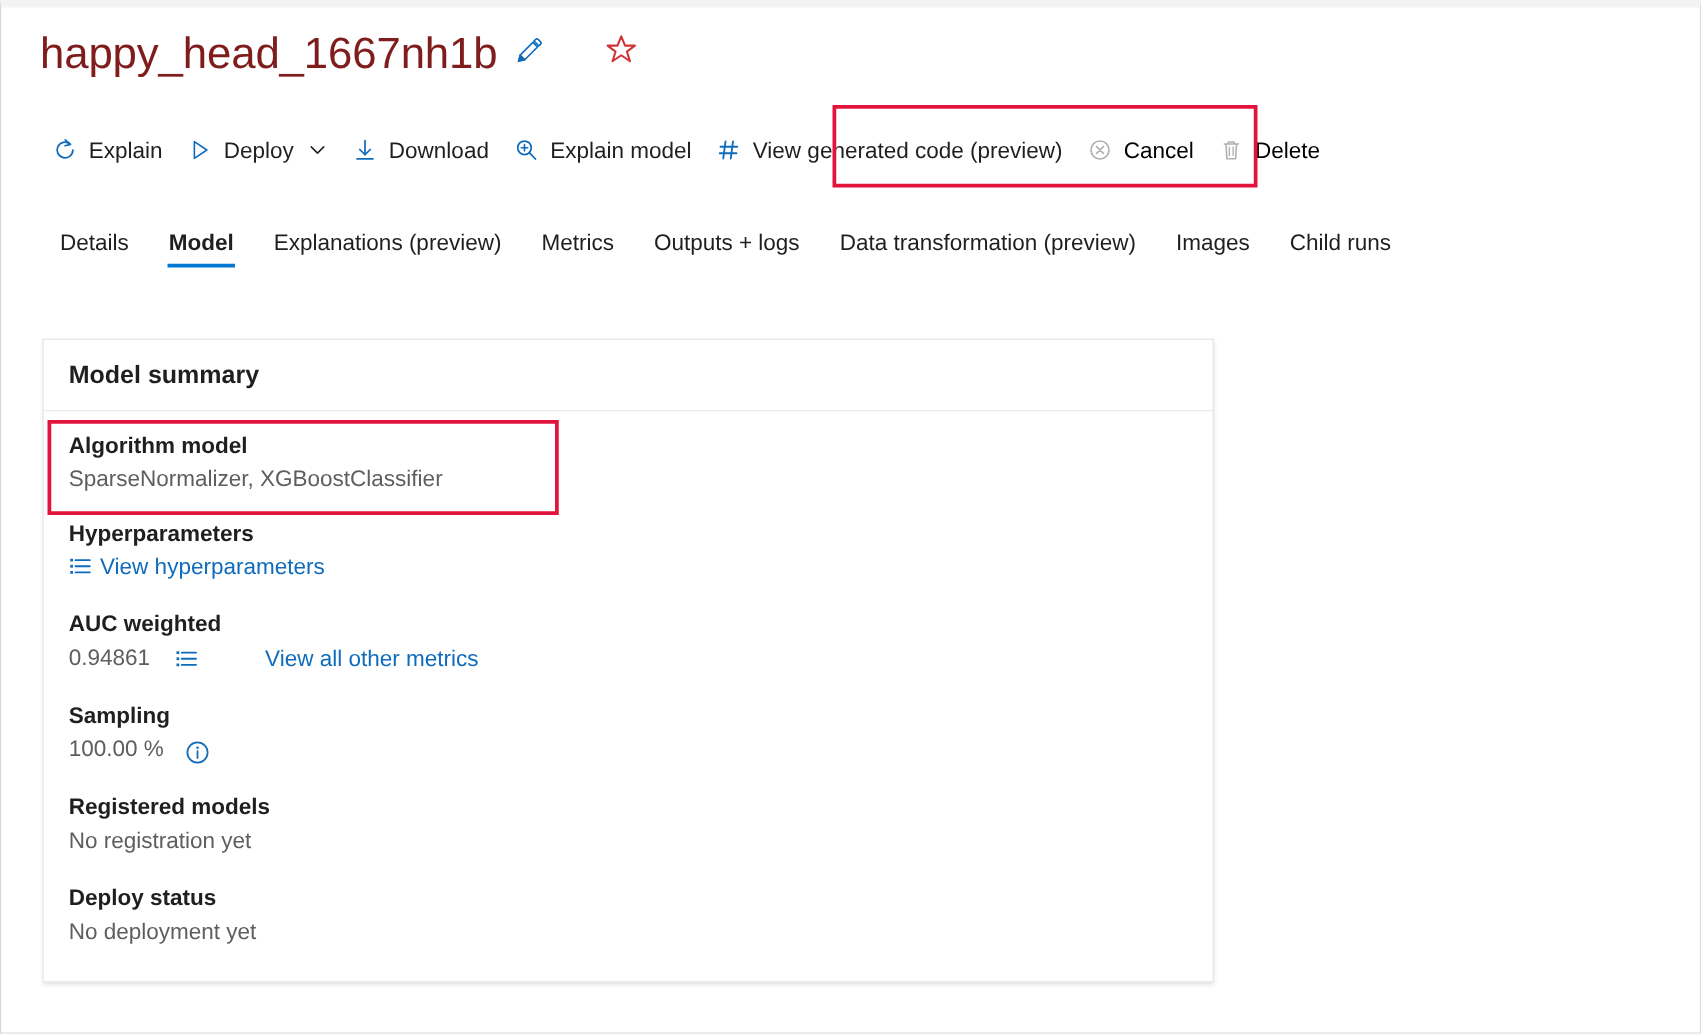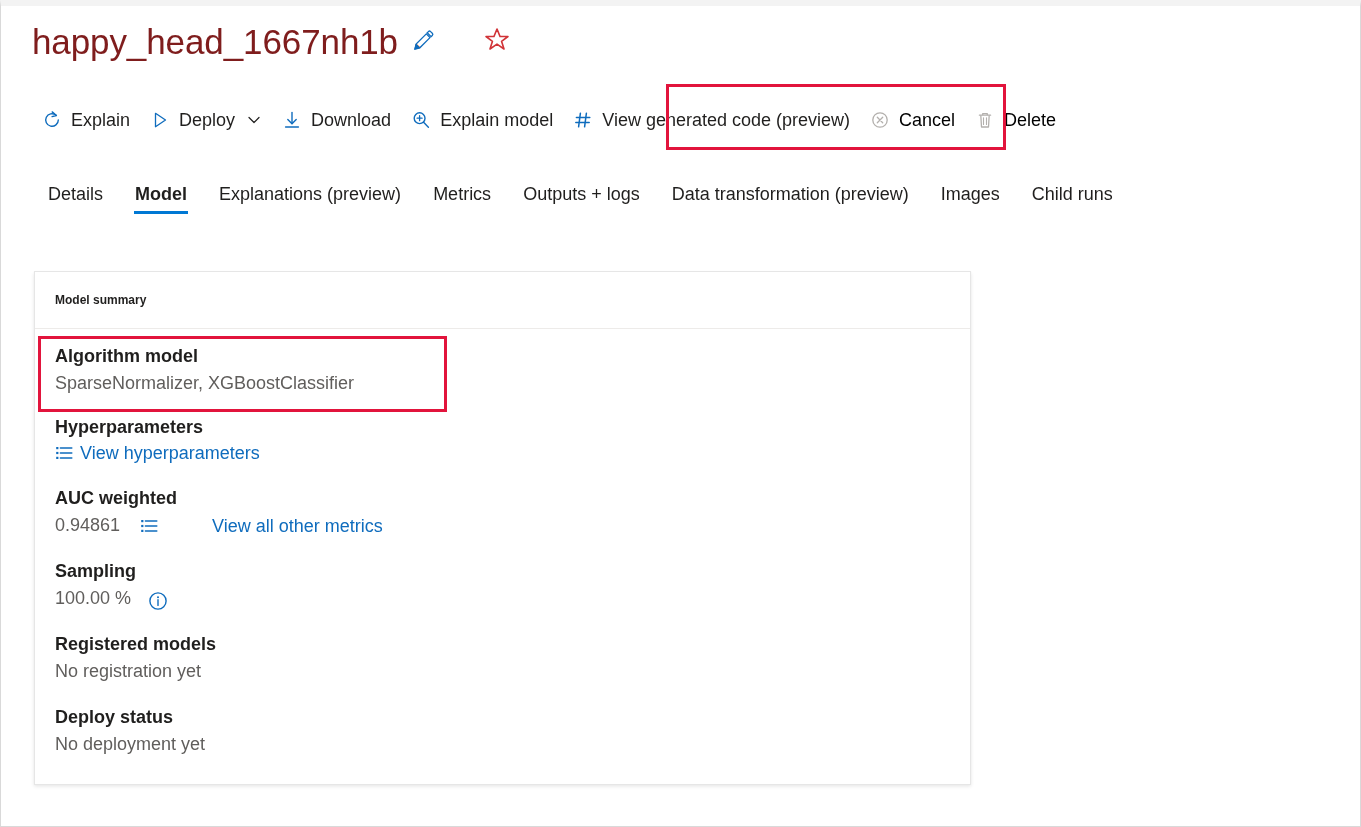--- a/index.html
+++ b/index.html
@@ -146,21 +146,21 @@
   }
   .card-header {
     height: 57px;
     display: flex;
     align-items: center;
     padding: 0 20px;
     border-bottom: 1px solid #edebe9;
     box-sizing: border-box;
   }
   .card-header .h {
-    font-size: 12px;
+    font-size: 20px;
     font-weight: 600;
     color: #201f1e;
   }
   .card-body {
     padding: 14px 20px 26px 20px;
     position: relative;
   }
 
   .field { margin-bottom: 19px; }
   .field:last-child { margin-bottom: 0; }

